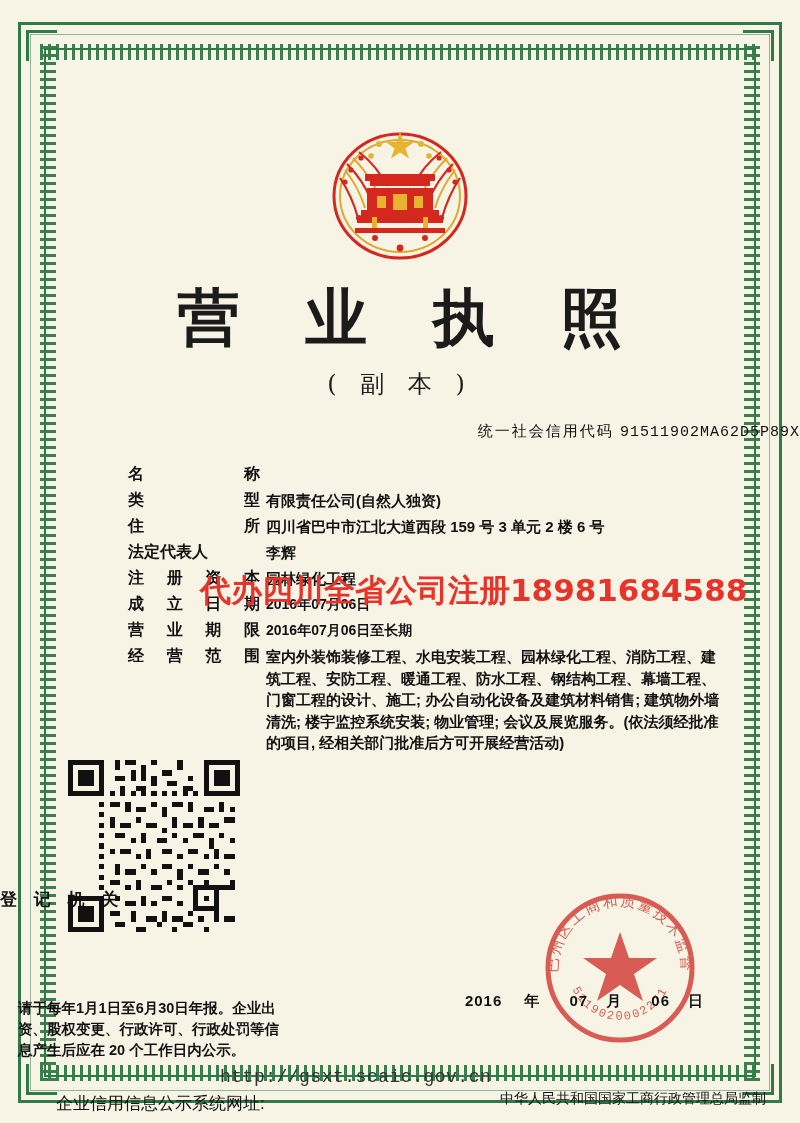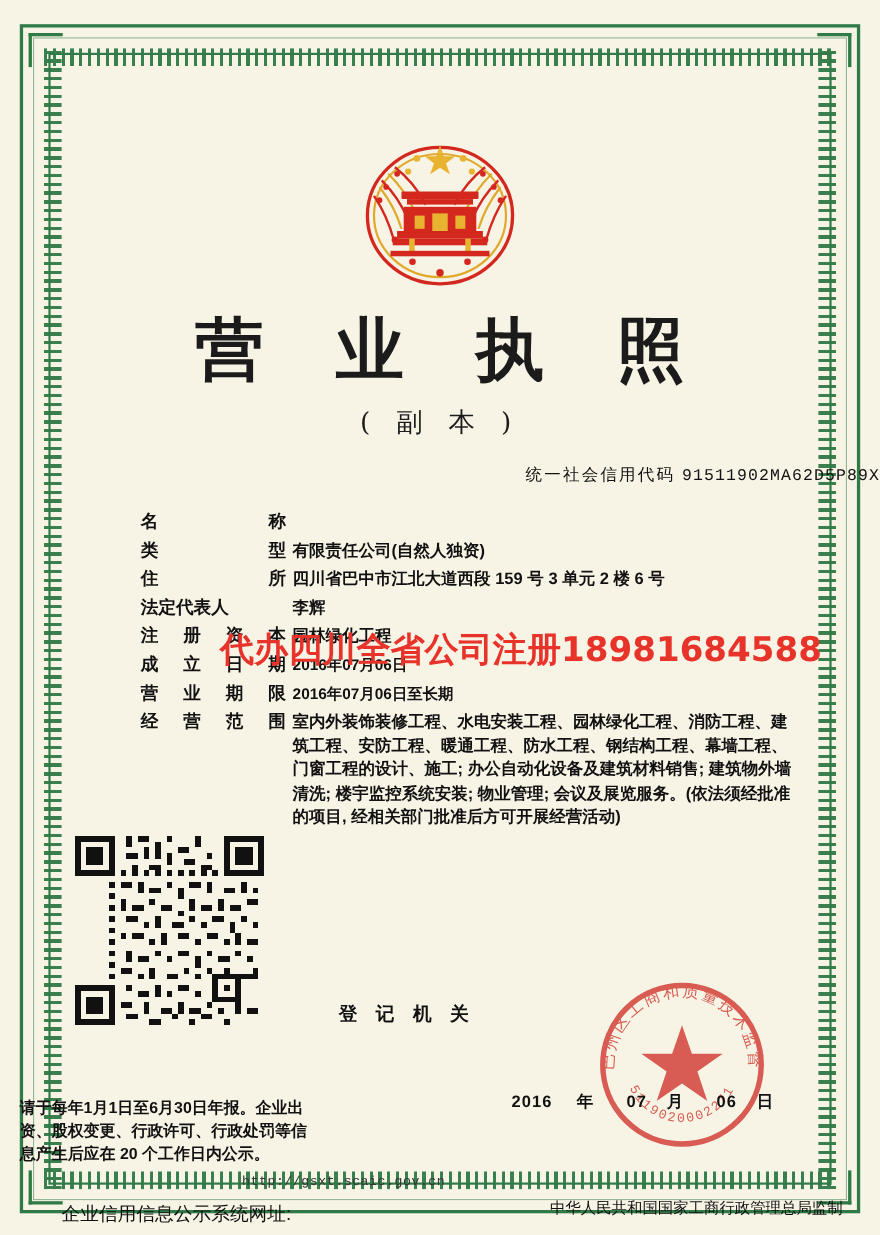--- a/index.html
+++ b/index.html
@@ -96,21 +96,21 @@
     letter-spacing:0px;white-space:nowrap;
     font-family:"DejaVu Sans","Liberation Sans",sans-serif;
     text-align:center;
   }
 
   
   .qr{position:absolute;left:68px;top:760px;width:172px;height:172px;}
 
   
   .registry{
-    position:absolute;left:0;right:0;top:910px;text-align:center;
+    position:absolute;left:0;right:0;top:888px;text-align:left;
     font-size:17px;font-weight:bold;letter-spacing:6px;color:#111;
     padding-right:60px;
   }
   .date-line{
     position:absolute;right:96px;top:992px;
     font-size:15px;color:#111;font-weight:bold;
     letter-spacing:1px;
   }
   .date-line .y{margin-right:22px;margin-top:40px;}
   .date-line .m{margin-right:18px;margin-left:24px;}
@@ -119,21 +119,21 @@
   .seal{position:absolute;right:96px;top:884px;width:168px;height:168px;opacity:.82;}
 
   
   .notes{
     position:absolute;left:18px;top:998px;width:270px;
     font-size:14.5px;line-height:21px;color:#111;font-weight:bold;
   }
   .website{
     position:absolute;left:220px;top:1067px;
     font-family:"Liberation Mono","DejaVu Sans Mono",monospace;
-    font-size:12px;color:#333;letter-spacing:.5px;
+    font-size:18px;color:#333;letter-spacing:.5px;
   }
   .footer-left{
     position:absolute;left:56px;top:1092px;font-size:17px;color:#111;
   }
   .footer-right{
     position:absolute;right:34px;top:1090px;font-size:14px;color:#111;
   }
 </style>
 </head>
 <body>

